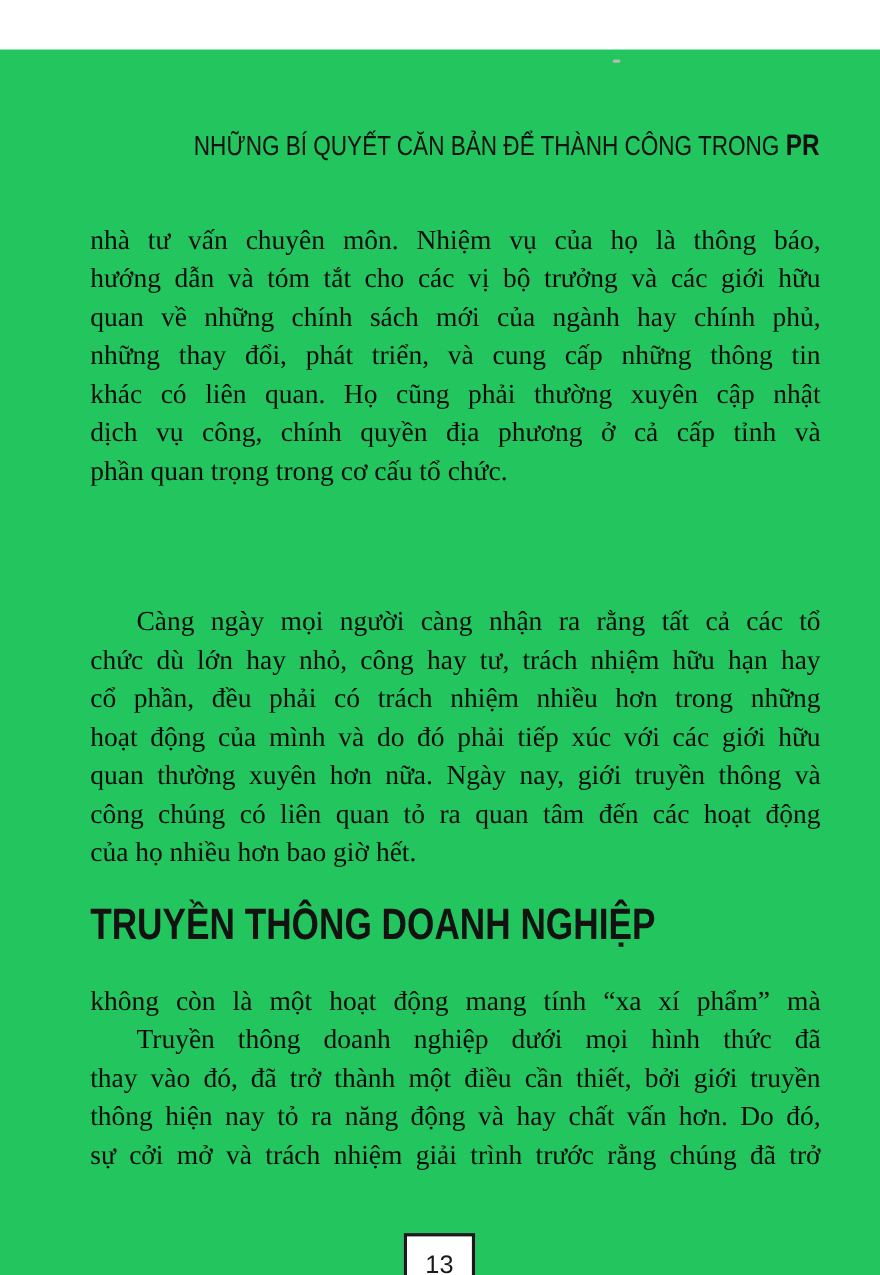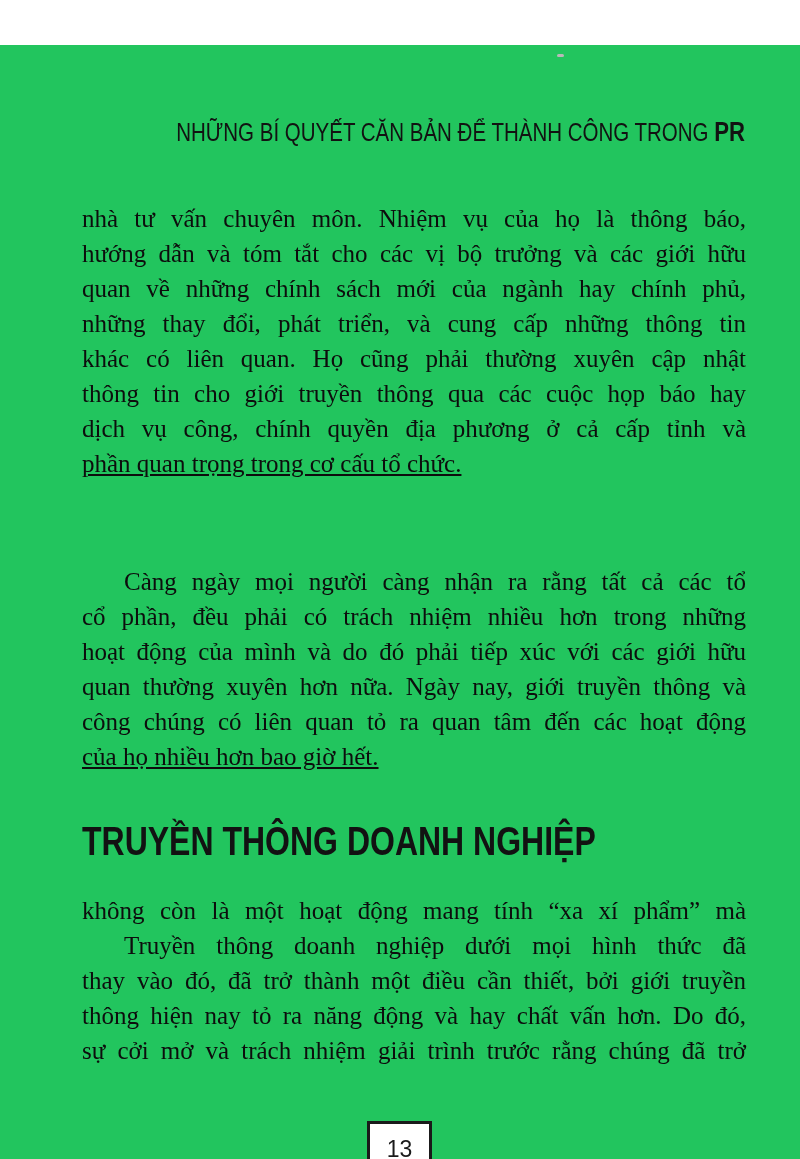--- a/index.html
+++ b/index.html
@@ -47,27 +47,26 @@
     font-size: 25px;
     line-height: 35px;
     height: 35px;
     text-align: justify;
     text-align-last: justify;
     white-space: normal;
     color: #0d0d0d;
   }
   .line.last {
     text-align-last: left;
-    text-decoration: underline;
   }
   .line.indent {
     text-indent: 42px;
   }
   .para1 { top: 156px; }
-  .para2 { top: 519px; }
+  .para2 { top: 503px; }
   .para3 { top: 848px; }
   
   .section-heading {
     position: absolute;
     top: 774px;
     left: 82px;
     font-family: "Liberation Sans", sans-serif;
     font-size: 40px;
     font-weight: 800;
     letter-spacing: 0px;
@@ -116,27 +115,27 @@
   <div class="running-header">
     <span>NHỮNG BÍ QUYẾT CĂN BẢN ĐỂ THÀNH CÔNG TRONG </span><span class="accent">PR</span>
   </div>
 
   <div class="textblock para1">
     <div class="line">nhà tư vấn chuyên môn. Nhiệm vụ của họ là thông báo,</div>
     <div class="line">hướng dẫn và tóm tắt cho các vị bộ trưởng và các giới hữu</div>
     <div class="line">quan về những chính sách mới của ngành hay chính phủ,</div>
     <div class="line">những thay đổi, phát triển, và cung cấp những thông tin</div>
     <div class="line">khác có liên quan. Họ cũng phải thường xuyên cập nhật</div>
-    <div class="line">thông tin cho giới truyền thông qua các cuộc họp báo hay</div>
     <div class="line">dịch vụ công, chính quyền địa phương ở cả cấp tỉnh và</div>
     <div class="line last">phần quan trọng trong cơ cấu tổ chức.</div>
   </div>
 
   <div class="textblock para2">
     <div class="line indent">Càng ngày mọi người càng nhận ra rằng tất cả các tổ</div>
+    <div class="line">chức dù lớn hay nhỏ, công hay tư, trách nhiệm hữu hạn hay</div>
     <div class="line">cổ phần, đều phải có trách nhiệm nhiều hơn trong những</div>
     <div class="line">hoạt động của mình và do đó phải tiếp xúc với các giới hữu</div>
     <div class="line">quan thường xuyên hơn nữa. Ngày nay, giới truyền thông và</div>
     <div class="line">công chúng có liên quan tỏ ra quan tâm đến các hoạt động</div>
     <div class="line last">của họ nhiều hơn bao giờ hết.</div>
   </div>
 
   <div class="section-heading">TRUYỀN THÔNG DOANH NGHIỆP</div>
 
   <div class="textblock para3">

